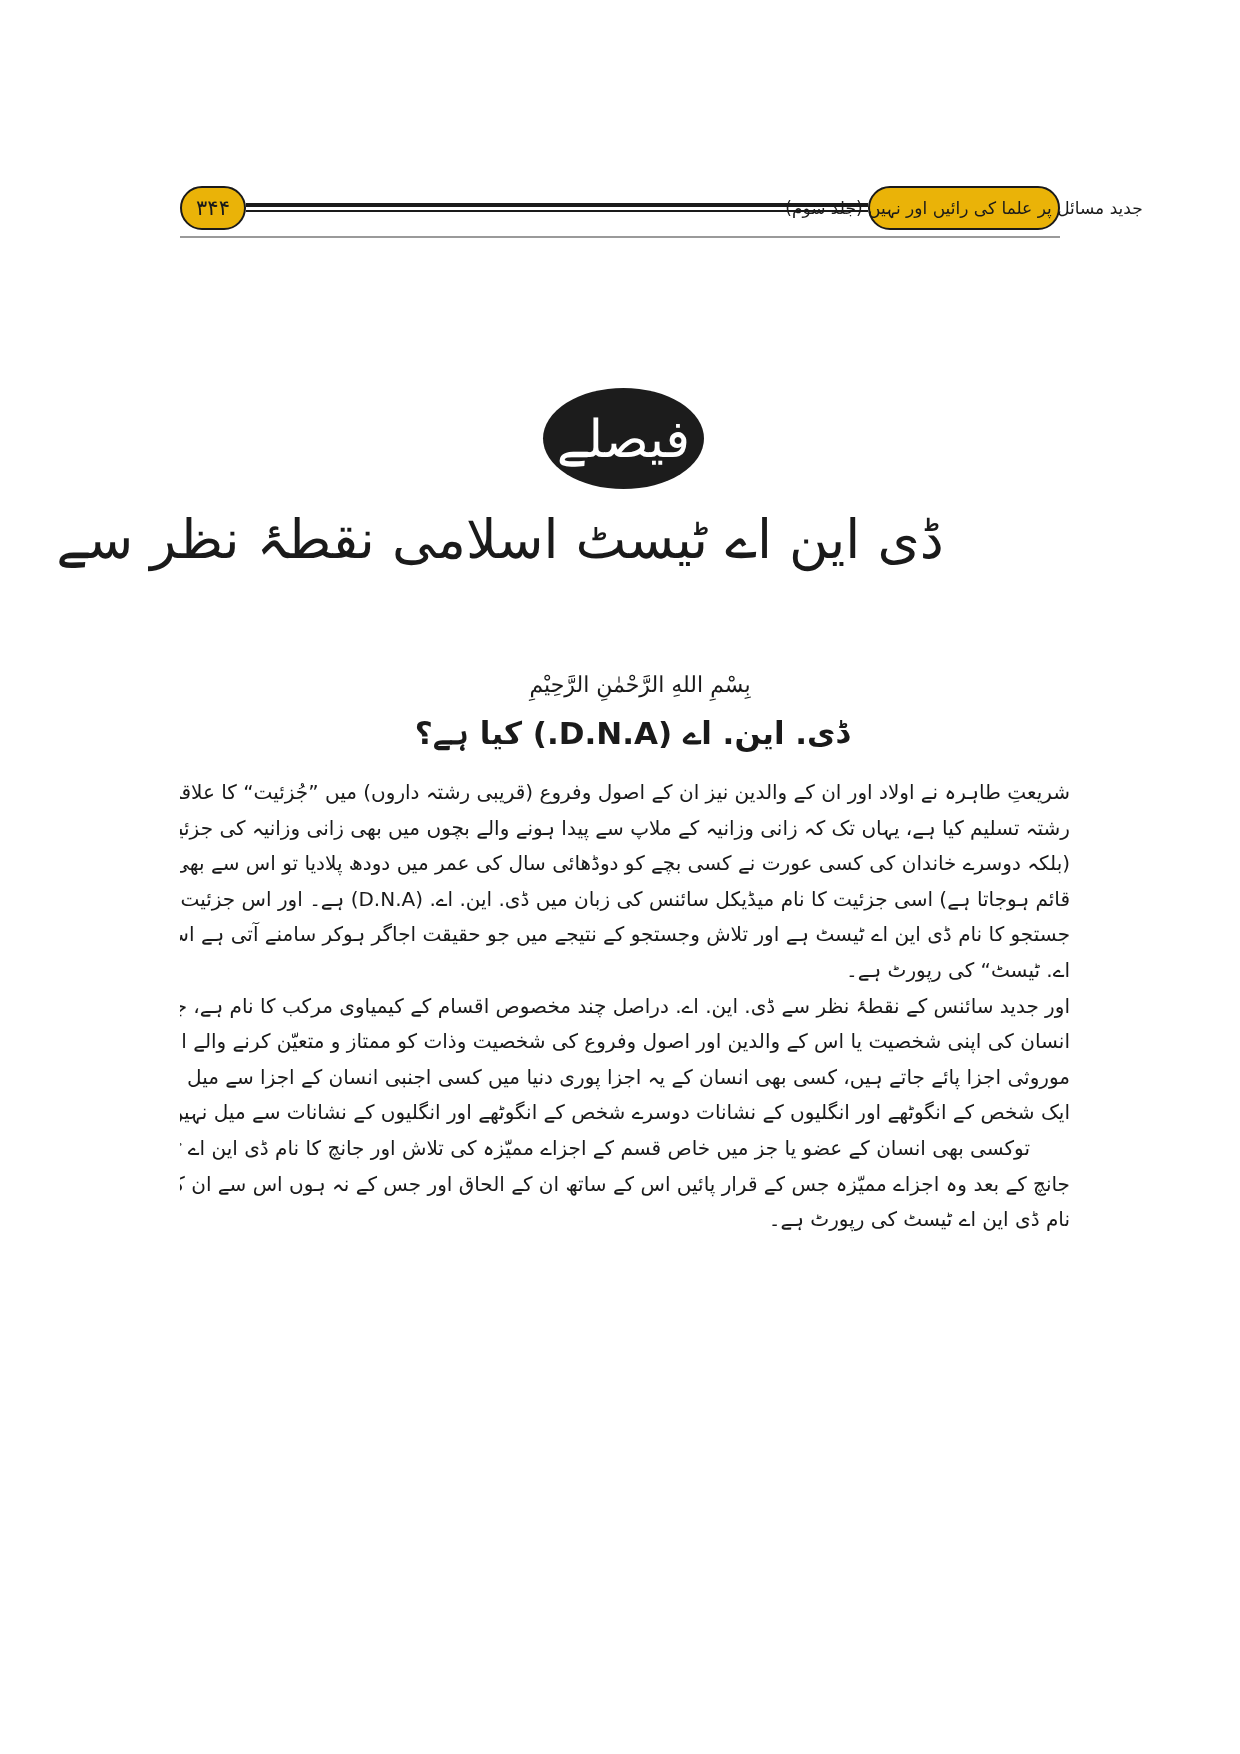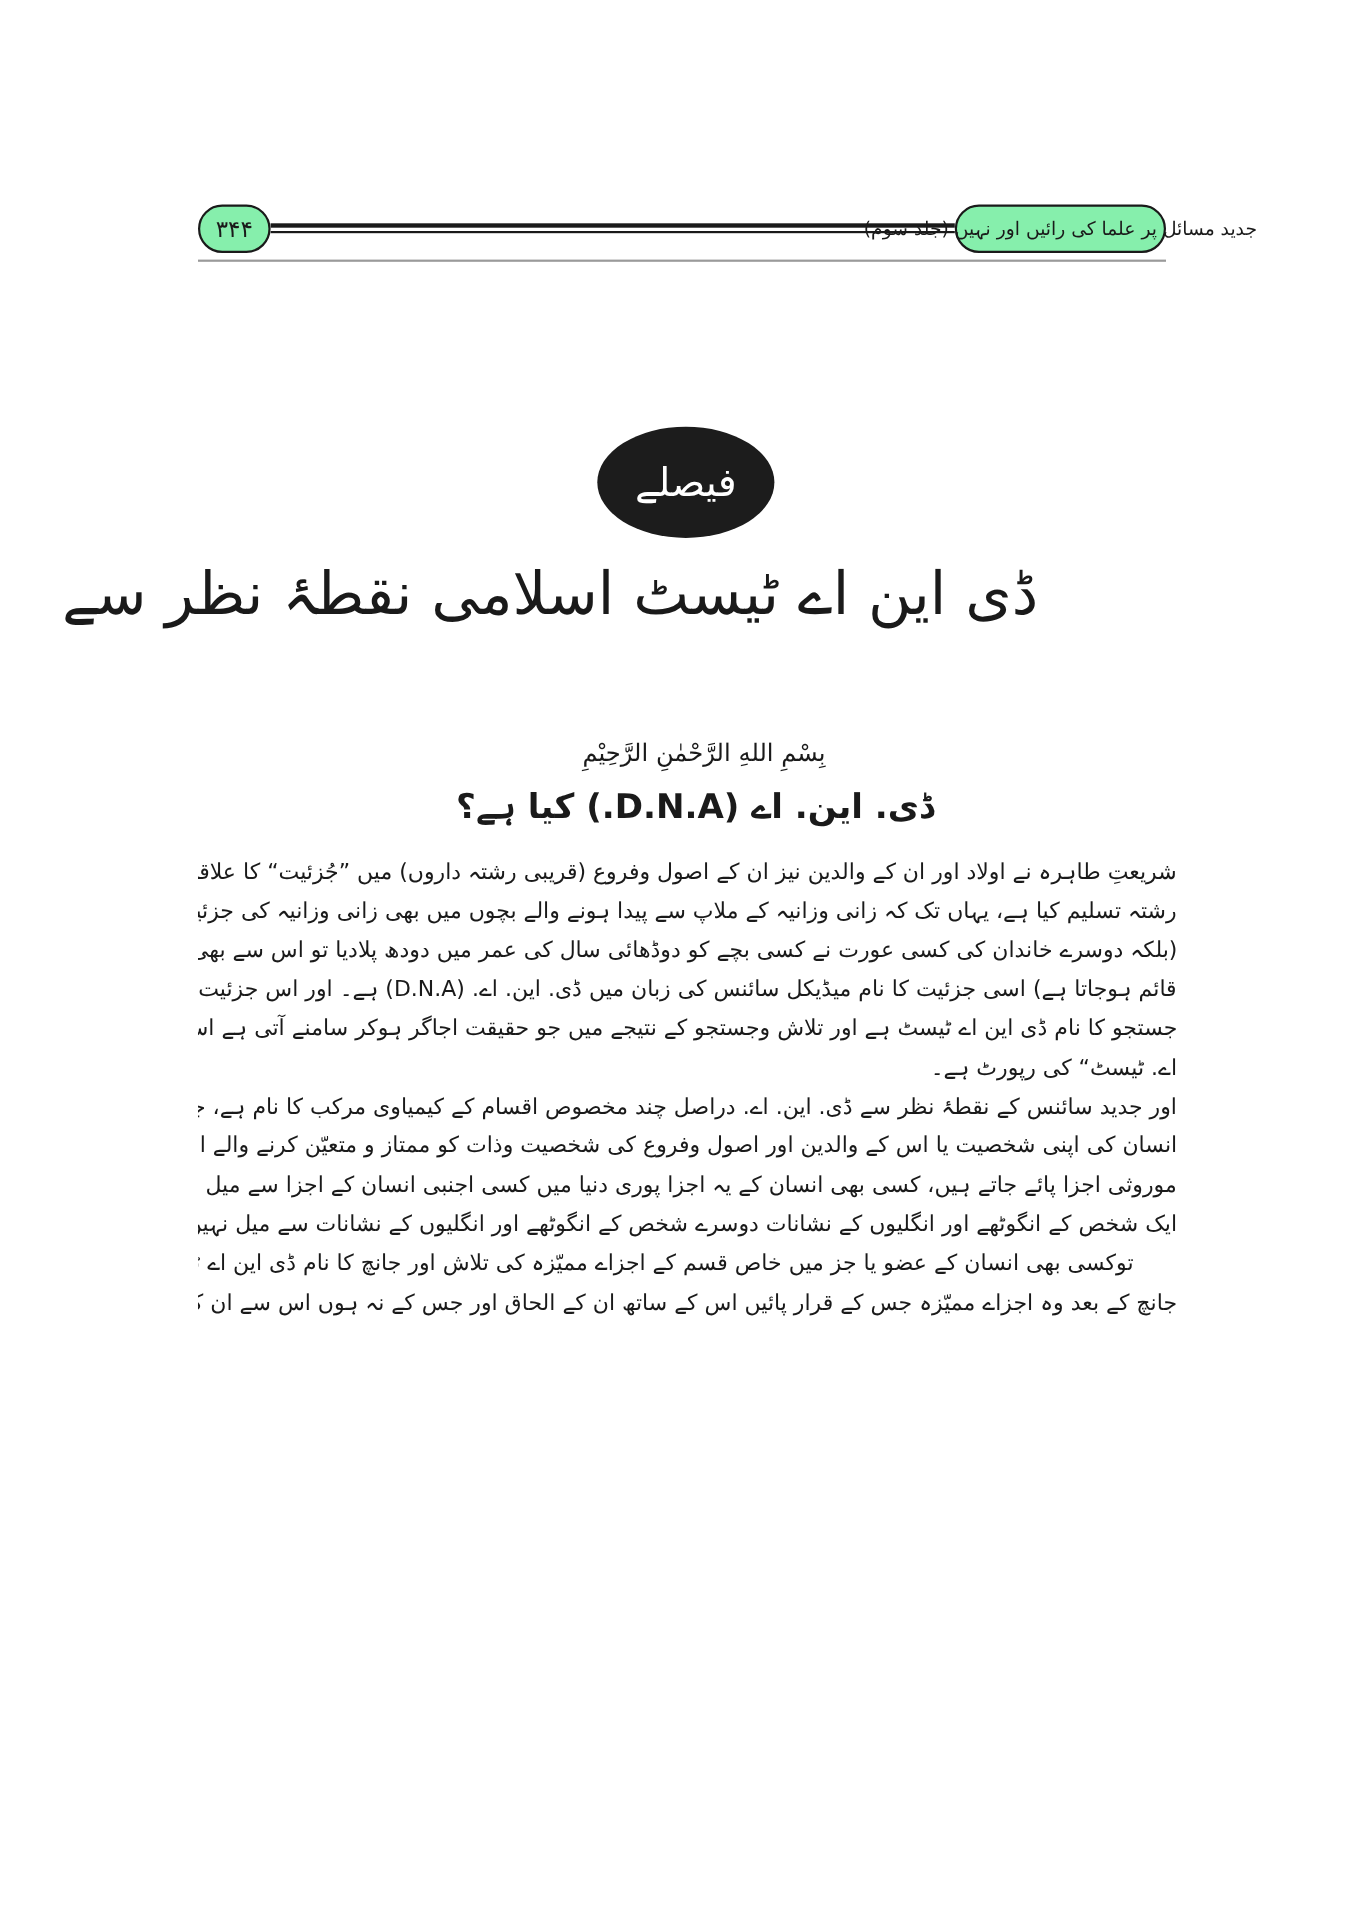--- a/index.html
+++ b/index.html
@@ -3,40 +3,40 @@
   <meta charset="utf-8">
   <style>
     html, body { margin: 0; padding: 0; background: #ffffff; }
     body {
       width: 1240px; height: 1754px; position: relative; overflow: hidden;
       font-family: "DejaVu Sans", sans-serif; color: #1a1a1a;
     }
     .header { position: absolute; left: 180px; top: 186px; width: 880px; height: 54px; }
     .pill {
       position: absolute; top: 0; height: 44px; border: 2.5px solid #1a1a1a;
-      border-radius: 22px; background: #86efac; box-sizing: border-box;
+      border-radius: 22px; background: #eab308; box-sizing: border-box;
       display: flex; align-items: center; justify-content: center;
       font-size: 21px; direction: rtl; white-space: nowrap;
     }
     .pill.page { left: 0; width: 66px; }
     .pill.title { right: 0; width: 192px; font-size: 17px; }
     .rule-thick {
       position: absolute; left: 66px; right: 192px; top: 17px; height: 4px; background: #1a1a1a;
     }
     .rule-thin {
       position: absolute; left: 66px; right: 192px; top: 24px; height: 2px; background: #1a1a1a;
     }
     .rule-gray {
       position: absolute; left: 0; right: 0; top: 50px; height: 2px; background: #9a9a9a;
     }
     .badge {
       position: absolute; left: 543px; top: 388px; width: 161px; height: 101px;
       border-radius: 50%; background: #1c1c1c; color: #fff;
       display: flex; align-items: center; justify-content: center;
-      font-size: 36px; font-family: "DejaVu Serif", serif; direction: rtl;
+      font-size: 52px; font-family: "DejaVu Serif", serif; direction: rtl;
     }
     .main-title {
       position: absolute; left: 0; width: 1000px; top: 500px; text-align: center;
       font-size: 54px; font-family: "DejaVu Serif", serif; direction: rtl; line-height: 80px;
     }
     .bismillah {
       position: absolute; left: 0; width: 1240px; top: 672px; text-align: center;
       font-size: 22px; font-family: "DejaVu Serif", serif; direction: rtl; margin-left: 20px;
     }
     .subheading {
@@ -89,14 +89,15 @@
   </p>
   <p>
     <span class="line">اور جدید سائنس کے نقطۂ نظر سے ڈی. این. اے. دراصل چند مخصوص اقسام کے کیمیاوی مرکب کا نام ہے، جس میں</span>
     <span class="line">انسان کی اپنی شخصیت یا اس کے والدین اور اصول وفروع کی شخصیت وذات کو ممتاز و متعیّن کرنے والے الگ الگ طرح کے</span>
     <span class="line">موروثی اجزا پائے جاتے ہیں، کسی بھی انسان کے یہ اجزا پوری دنیا میں کسی اجنبی انسان کے اجزا سے میل نہیں کھاتے، جیسے</span>
     <span class="line last">ایک شخص کے انگوٹھے اور انگلیوں کے نشانات دوسرے شخص کے انگوٹھے اور انگلیوں کے نشانات سے میل نہیں کھاتے۔</span>
   </p>
   <p>
     <span class="line indent">توکسی بھی انسان کے عضو یا جز میں خاص قسم کے اجزاے ممیّزہ کی تلاش اور جانچ کا نام ڈی این اے ٹیسٹ ہے، اور</span>
     <span class="line">جانچ کے بعد وہ اجزاے ممیّزہ جس کے قرار پائیں اس کے ساتھ ان کے الحاق اور جس کے نہ ہوں اس سے ان کی نفی کی خبر کا</span>
+    <span class="line last">نام ڈی این اے ٹیسٹ کی رپورٹ ہے۔</span>
   </p>
 </div>
 
 </body></html>

